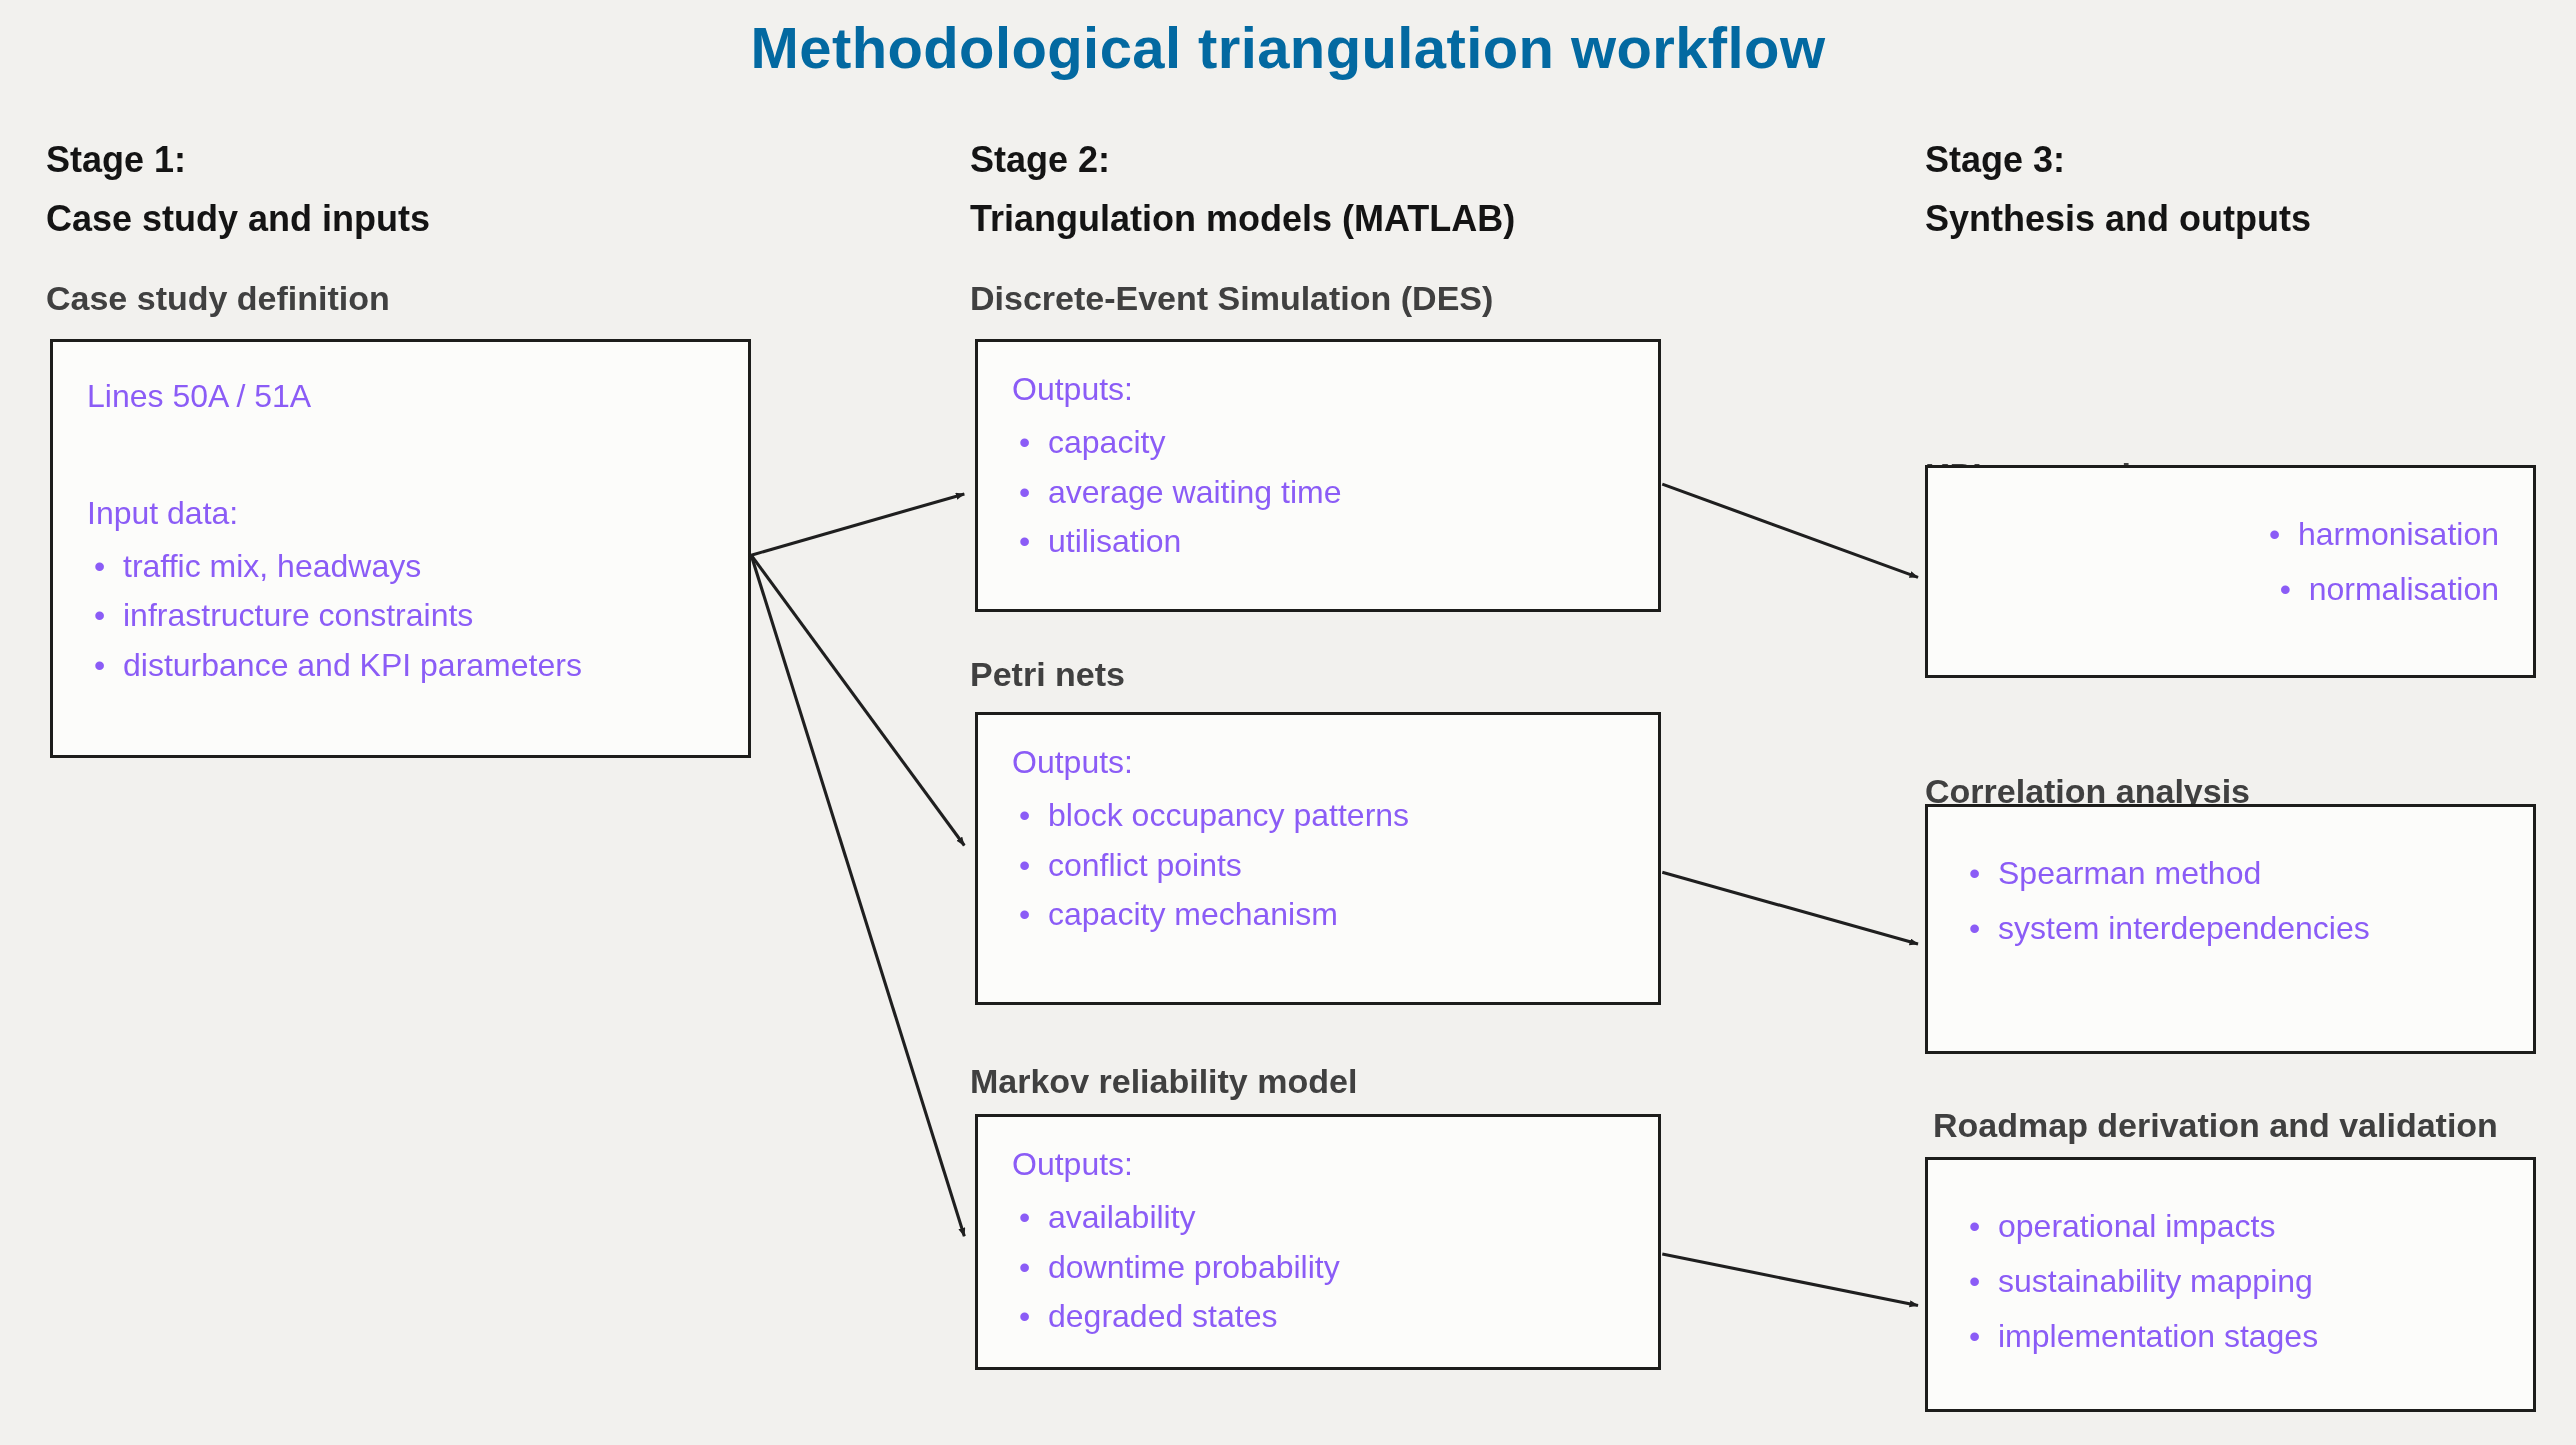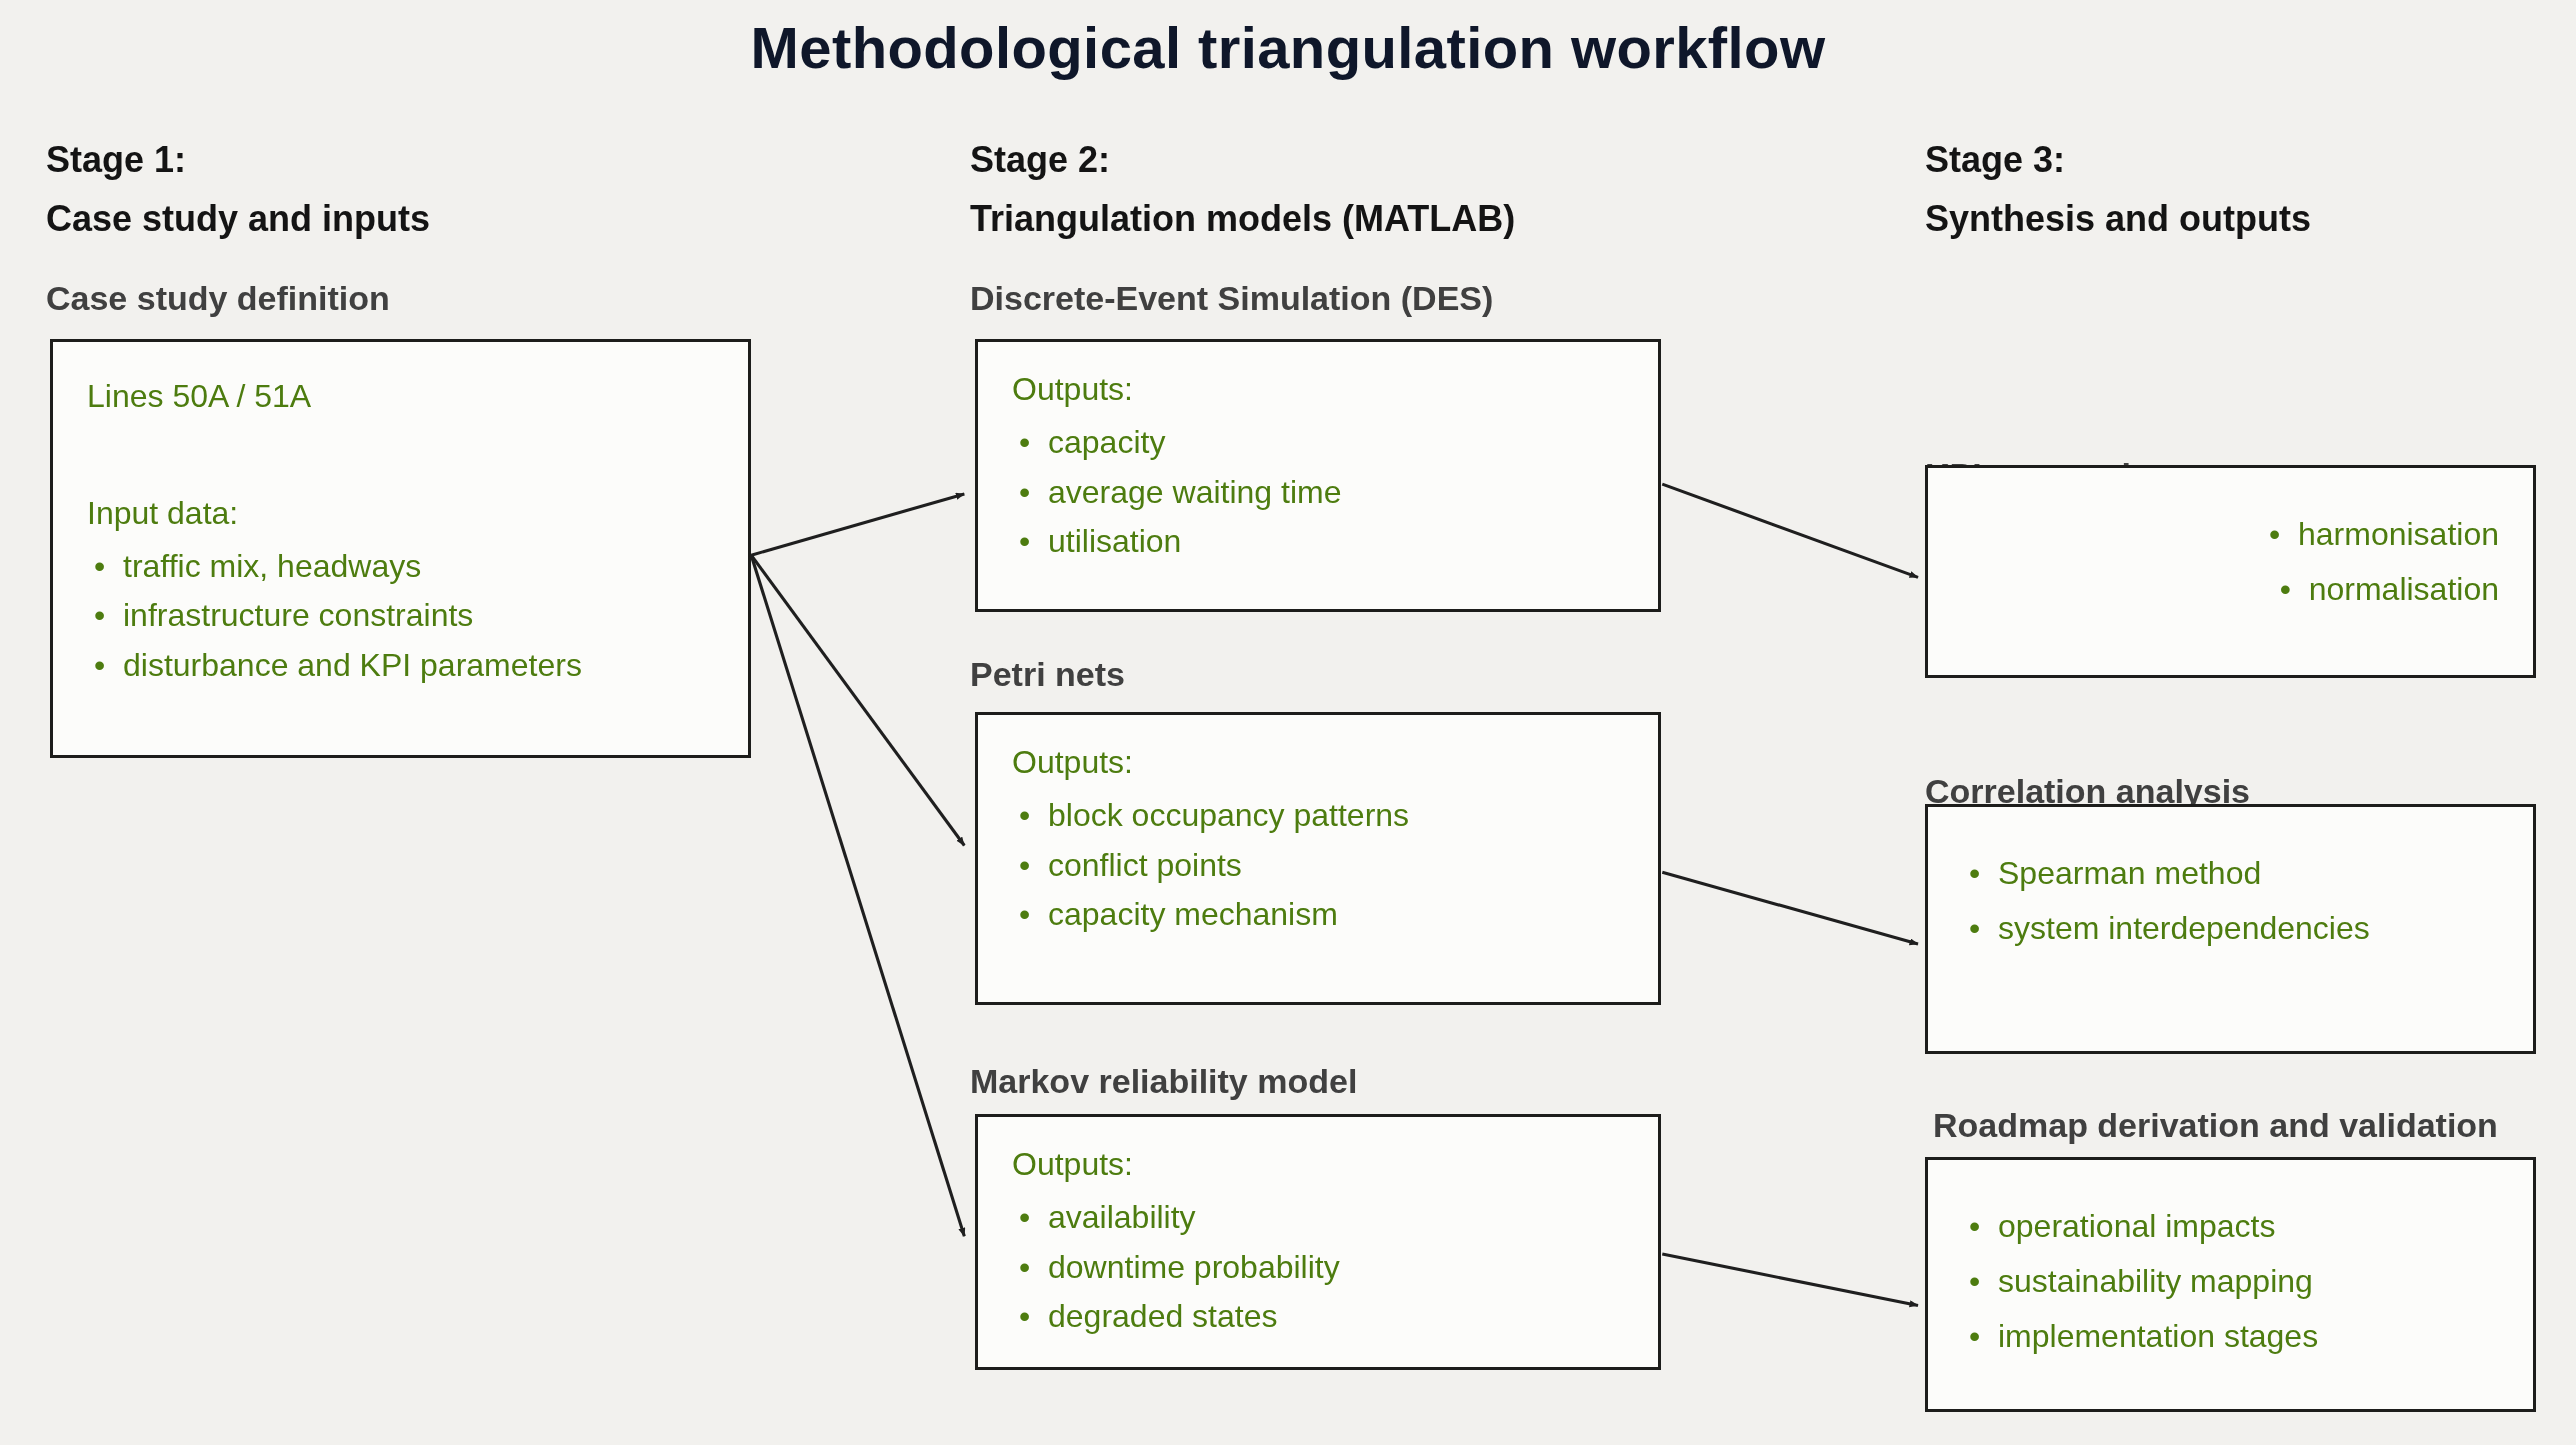--- a/index.html
+++ b/index.html
@@ -19,21 +19,21 @@
   }
   .page-title {
     position: absolute;
     left: 0;
     top: 14px;
     width: 100%;
     text-align: center;
     font-size: 58px;
     font-weight: 700;
     letter-spacing: 0.4px;
-    color: #0f172a;
+    color: #0369a1;
   }
   .stage-header {
     position: absolute;
     top: 130px;
     font-size: 36px;
     font-weight: 700;
     line-height: 1.65;
     color: #141414;
     white-space: nowrap;
   }
@@ -45,21 +45,21 @@
     white-space: nowrap;
   }
   .node-box {
     position: absolute;
     box-sizing: border-box;
     border: 3.6px solid #1d1d1b;
     background: #fcfcfa;
     padding: 23px 34px;
     font-size: 32px;
     line-height: 1.55;
-    color: #4d7c0f;
+    color: #8b5cf6;
   }
   .node-box .first-line {
     margin: 7px 0 67px 0;
   }
   .node-box .list-intro {
     margin: 0 0 3.6px 0;
   }
   ul.bullets {
     list-style: none;
     margin: 0;

